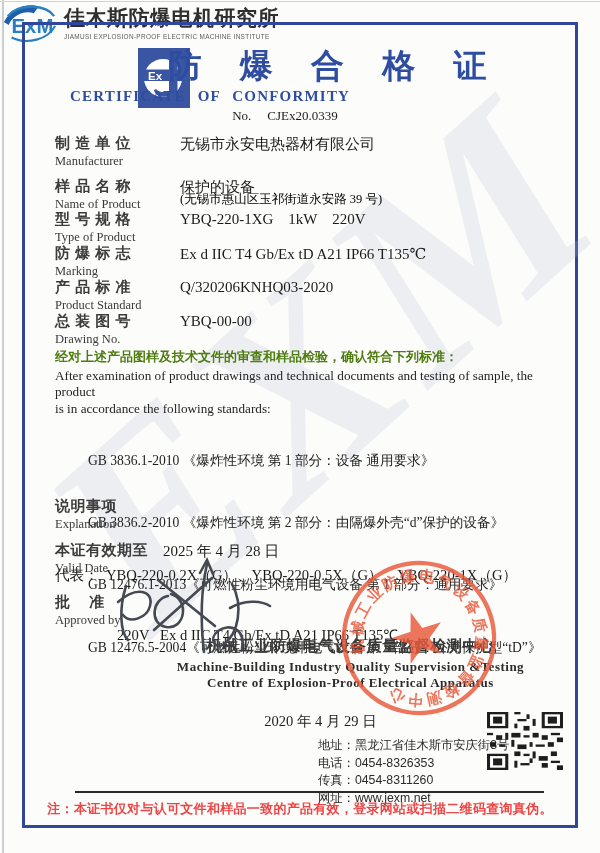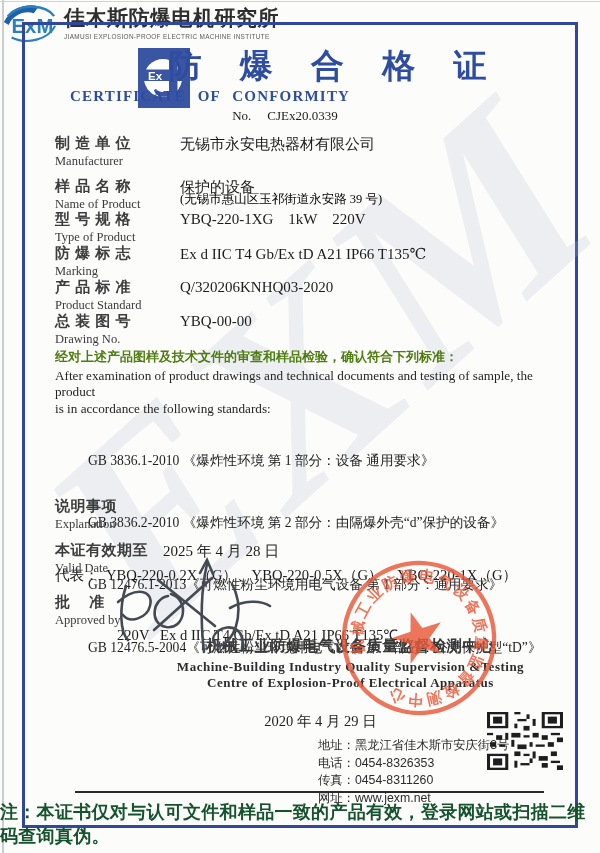--- a/index.html
+++ b/index.html
@@ -54,22 +54,22 @@
             margin-right:60px;}
   
   .f-logo-row{left:56px;top:744px;display:flex;align-items:center;z-index:2;}
   .exm-mark{width:58px;height:44px;flex:none;}
   .inst{margin-left:6px;}
   .inst-cn{font-size:21px;font-weight:700;color:#2f2f2f;letter-spacing:.5px;}
   .inst-en{font-size:6.4px;color:#5a5a5a;letter-spacing:.35px;margin-top:1px;}
   .contact{left:318px;top:737px;z-index:2;font-size:12.3px;color:#2c2c2c;line-height:17.6px;}
   .qr{left:487px;top:712px;width:76px;height:58px;z-index:2;}
   .rule{left:75px;right:56px;top:791px;border-top:2px solid #2a2a2a;height:0;z-index:2;}
-  .note{left:0;right:0;top:800px;font-size:18px;font-weight:600;
-        color:#14532d;letter-spacing:.3px;z-index:2;}
+  .note{left:0;right:0;top:800px;text-align:center;font-size:13px;font-weight:600;
+        color:#ef4444;letter-spacing:.3px;z-index:2;}
 </style>
 </head>
 <body>
 
 <div class="page">
   <div class="scan-edge-left"></div>
   <div class="scan-edge-top"></div>
   <div class="frame"></div>
   <div class="watermark">EXM</div>
 

